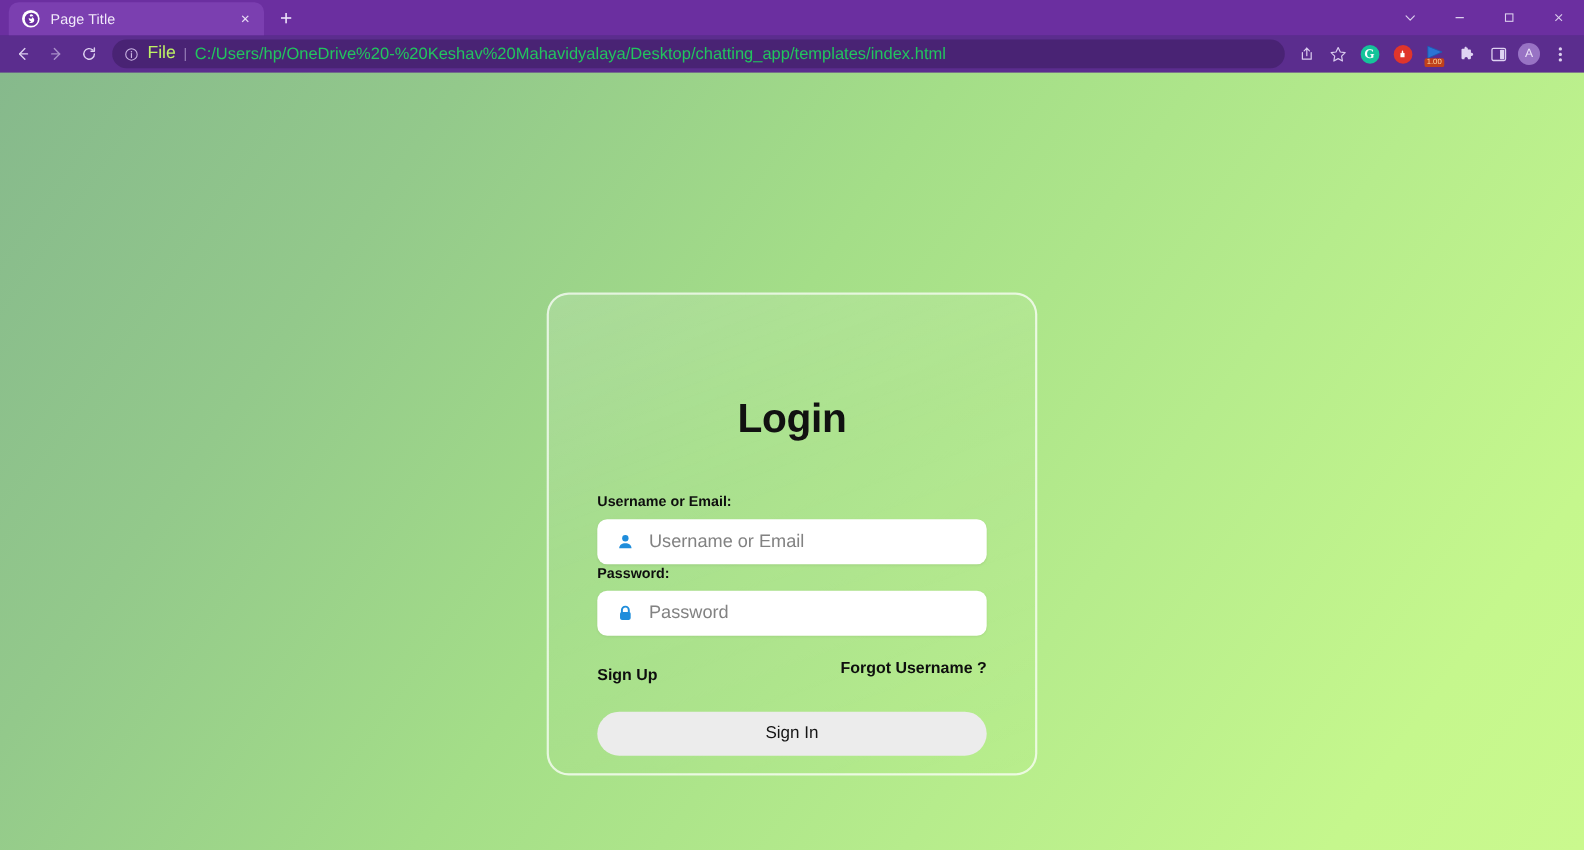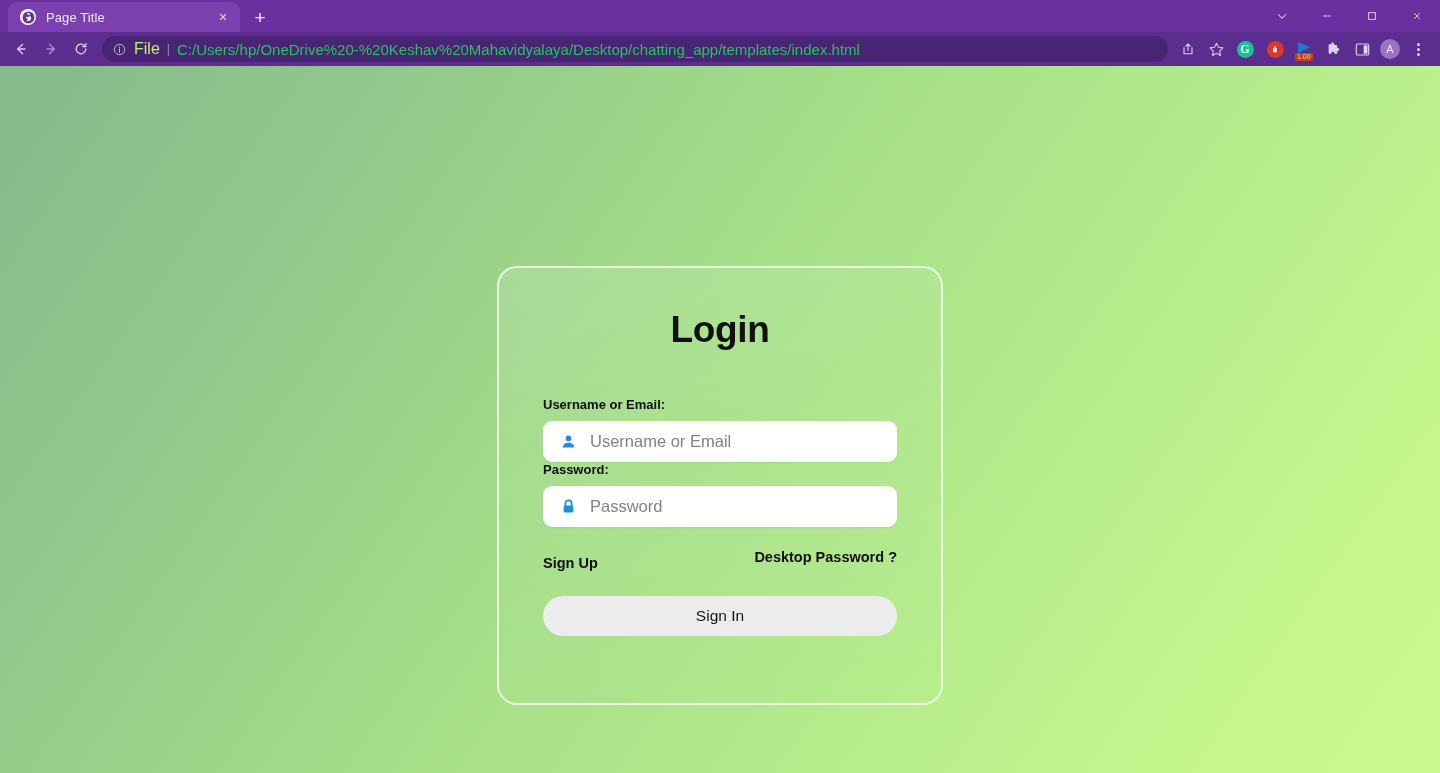--- a/index.html
+++ b/index.html
@@ -228,21 +228,21 @@
         rgba(255,255,255,0.05) 40%,
         rgba(255,255,255,0.00) 100%);
     padding: 0 44px;
   }
 
   .card-title {
     text-align: center;
     font-size: 37px;
     font-weight: bold;
     color: #111111;
-    margin-top: 41px;
+    margin-top: 92px;
     letter-spacing: -0.3px;
   }
 
   .field-group { margin-top: 0; }
   .field-label {
     font-size: 13px;
     font-weight: bold;
     color: #0e0e0e;
     display: block;
   }
@@ -478,21 +478,21 @@
               <path d="M6.3 9V6.6a3.7 3.7 0 0 1 7.4 0V9" stroke="#1f8ddb" stroke-width="2.1" fill="none" stroke-linecap="round"></path>
               <rect x="4.3" y="8.7" width="11.4" height="8.4" rx="1.9" fill="#1f8ddb"></rect>
             </svg>
           </span>
           <input type="password" placeholder="Password" style="">
         </div>
       </div>
 
       <div class="links-row">
         <a class="link-signup" href="#">Sign Up</a>
-        <a class="link-forgot" href="#">Desktop Password ?</a>
+        <a class="link-forgot" href="#">Forgot Username ?</a>
       </div>
 
       <button class="signin-btn">Sign In</button>
 
     </div>
   </div>
 
 </div>
 
 </body></html>

